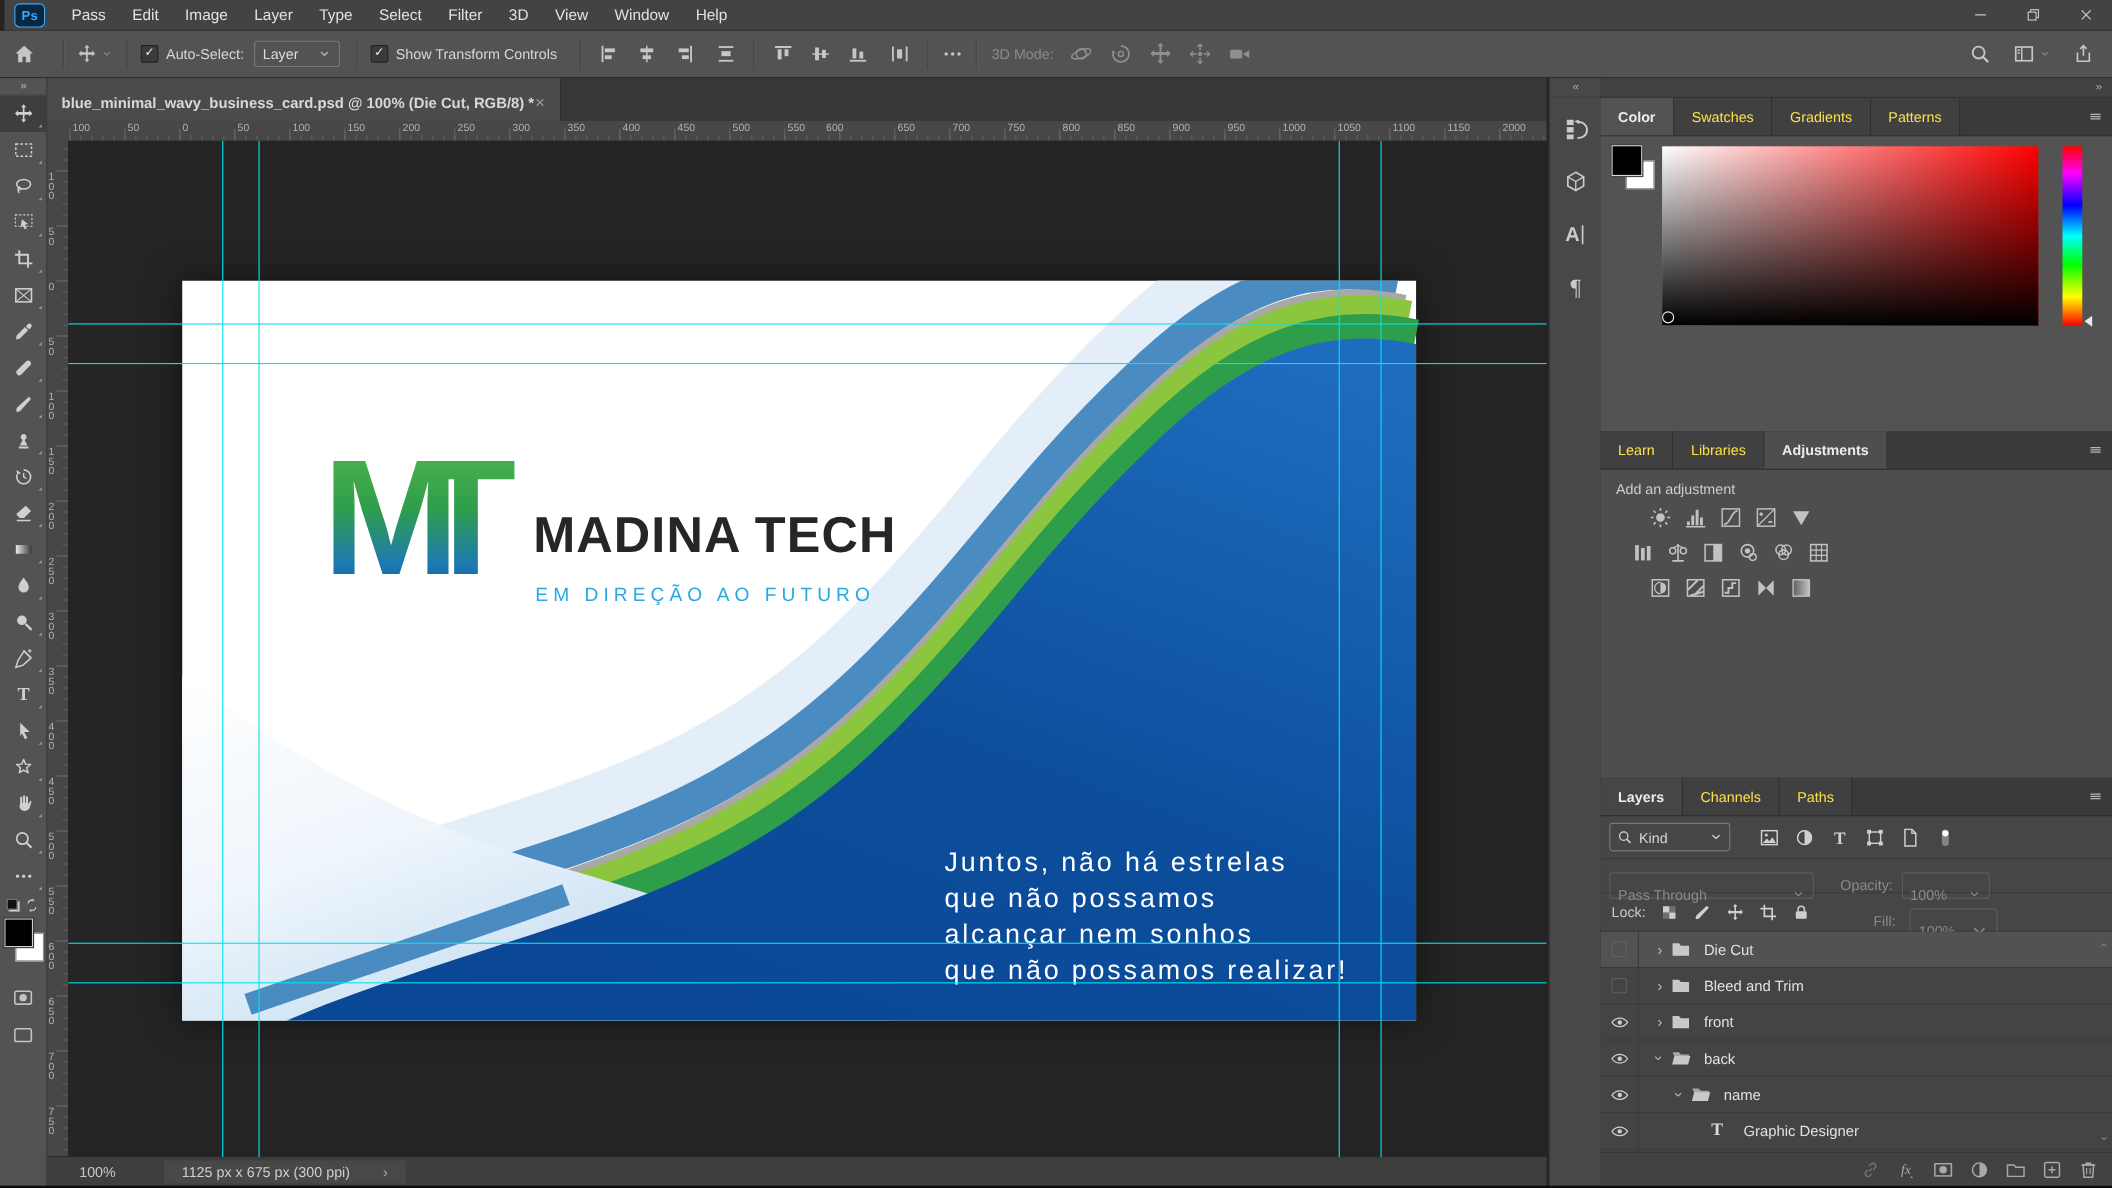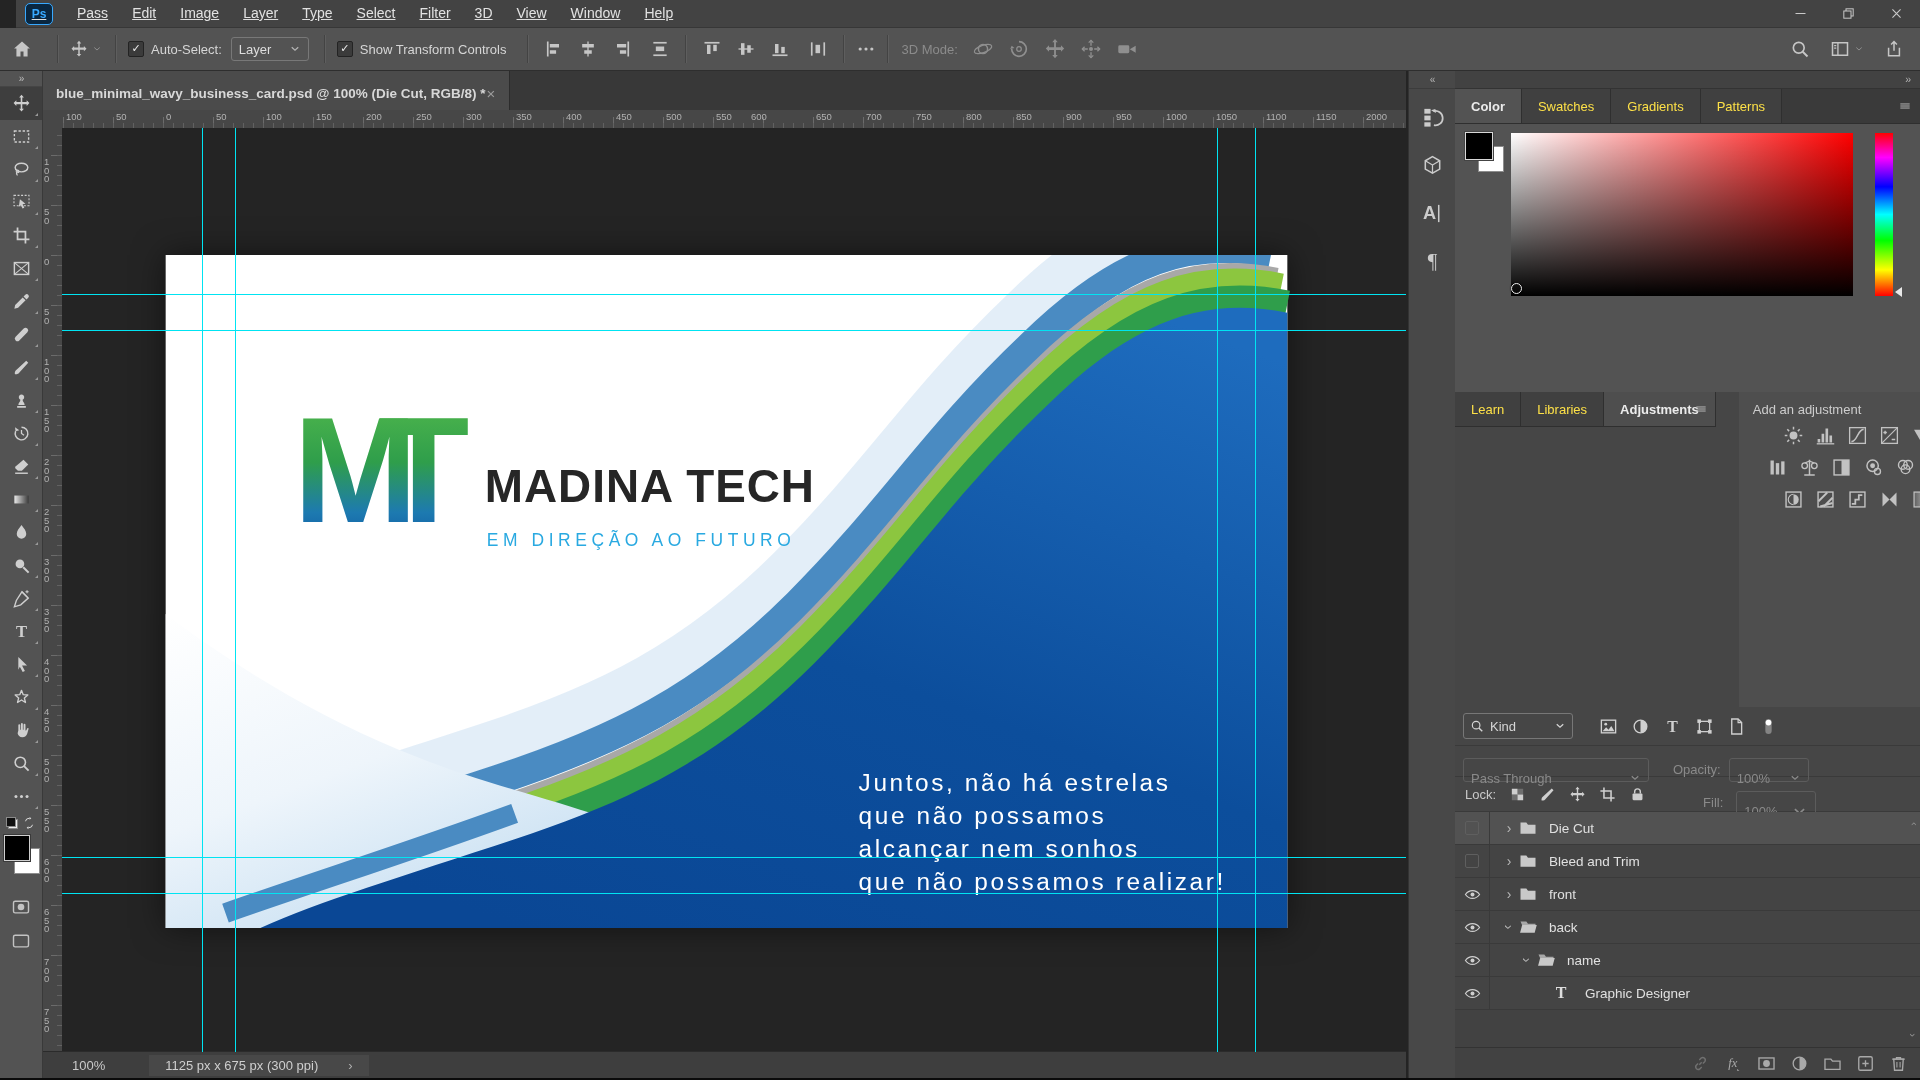--- a/index.html
+++ b/index.html
@@ -5,22 +5,22 @@
   html,body{margin:0;padding:0;background:#111;}
   #app{position:relative;width:1920px;height:1080px;background:#242424;overflow:hidden;
        font-family:"Liberation Sans",sans-serif;-webkit-font-smoothing:antialiased;color:#dcdcdc;}
   .icon{display:inline-block;color:inherit;}
   .icon svg{width:100%;height:100%;display:block;}
   .s10{width:10px;height:10px}.s12{width:12px;height:12px}.s14{width:14px;height:14px}
   .s16{width:16px;height:16px}.s18{width:18px;height:18px}.s20{width:20px;height:20px}
   .s22{width:22px;height:22px}
 
   
-  .menubar{position:absolute;left:16px;top:0;right:0;height:27px;background:#434343;
-           border-bottom:1px solid #373737;display:flex;align-items:center;z-index:30;text-decoration:underline;}
+  .menubar{position:absolute;left:4px;top:0;right:0;height:27px;background:#434343;
+           border-bottom:1px solid #373737;display:flex;align-items:center;z-index:30;}
   .ps-logo{width:26px;height:20px;margin:0 12px 0 9px;border:1.5px solid #38a9ff;border-radius:5px;
            color:#38a9ff;font-size:12px;font-weight:bold;display:flex;align-items:center;justify-content:center;background:#0a2740;}
   .menu-items{display:flex;height:100%;align-items:center;}
   .menu-item{padding:0 12px;font-size:14px;color:#e2e2e2;line-height:27px;cursor:default;}
   .win-controls{margin-left:auto;display:flex;height:100%;}
   .win-btn{width:48px;height:27px;display:flex;align-items:center;justify-content:center;color:#c9c9c9;}
   .win-btn .icon{width:15px;height:15px}
 
   
   .optionsbar{position:absolute;left:0;top:28px;right:0;height:42px;background:#535353;
@@ -112,21 +112,21 @@
   .panel-color .tab.active{background:#535353;}
   .fgbg{position:absolute;left:10px;top:8px;width:42px;height:42px;}
   .fgbg .bgchip{position:absolute;left:13px;top:14px;width:24px;height:24px;background:#fff;border:1px solid #8d8d8d;}
   .fgbg .fgchip{position:absolute;left:0;top:0;width:26px;height:26px;background:#000;border:1px solid #d9d9d9;box-shadow:0 0 0 1px #444;}
   .sat-field{position:absolute;left:56px;top:9px;width:342px;height:163px;
              background:linear-gradient(to top,#000,rgba(0,0,0,0)),linear-gradient(to right,#fff,#f00);}
   .sat-cursor{position:absolute;left:0px;bottom:2px;width:9px;height:9px;border:1.5px solid #eee;border-radius:50%;box-shadow:0 0 2px #000;}
   .hue-bar{position:absolute;left:420px;top:9px;width:18px;height:163px;
            background:linear-gradient(to bottom,#f00 0%,#f0f 15%,#00f 33%,#0ff 50%,#0f0 66%,#ff0 84%,#f00 100%);}
   .hue-arrow{position:absolute;left:440px;top:163px;width:0;height:0;border-top:5px solid transparent;border-bottom:5px solid transparent;border-right:7px solid #e8e8e8;}
-  .panel-adjust{height:315px;display:flex;flex-direction:row;gap:23px;}
+  .panel-adjust{height:315px;display:flex;flex-direction:column;}
   .adjust-body{flex:1;background:#4e4e4e;}
   .panel-adjust .tab.active{background:#4e4e4e;}
   .adj-header{font-size:13px;color:#cdcdcd;padding:10px 0 8px 14px;}
   .adj-row{display:flex;gap:11px;margin-bottom:11px;color:#c2c2c2;}
   .adj-row .icon{width:21px;height:21px}
   .panel-layers{flex:1;display:flex;flex-direction:column;background:#464646;}
   .panel-layers .tab.active{background:#464646;}
   .filter-row{height:38px;display:flex;align-items:center;padding:0 8px;border-bottom:1px solid #3a3a3a;gap:0;}
   .kind-combo{display:flex;align-items:center;gap:6px;border:1px solid #777;border-radius:3px;height:24px;width:96px;padding:0 6px;color:#d6d6d6;font-size:13px;}
   .kind-combo .combo-chev{margin-left:auto;}
@@ -967,20 +967,30 @@
                   </defs>
                   <rect x="3.5" y="3.5" width="17" height="17" fill="url(#selc)" stroke="currentColor" stroke-width="1.4"></rect>
                 </svg>
               </span>
             </div>
           </div>
       </div>
     </section>
 
     <section class="panel panel-layers">
+      <div class="tabbar" id="layers-tabs">
+          <div class="tab active">Layers</div>
+          <div class="tab">Channels</div>
+          <div class="tab">Paths</div>
+          <span class="tab-menu icon s14">
+            <svg viewBox="0 0 24 24" xmlns="http://www.w3.org/2000/svg">
+              <path d="M4 8.5h16M4 12h16M4 15.5h16" stroke="currentColor" stroke-width="1.7"></path>
+            </svg>
+          </span>
+        </div>
       <div class="filter-row">
         <div class="kind-combo">
           <span class="icon s14">
               <svg viewBox="0 0 24 24" xmlns="http://www.w3.org/2000/svg">
                 <circle cx="10.5" cy="10.5" r="6.5" fill="none" stroke="currentColor" stroke-width="2"></circle>
                 <path d="M15.3 15.3L21 21" stroke="currentColor" stroke-width="2.4"></path>
               </svg>
             </span>
           <span>Kind</span>
           <span class="combo-chev icon s12">

